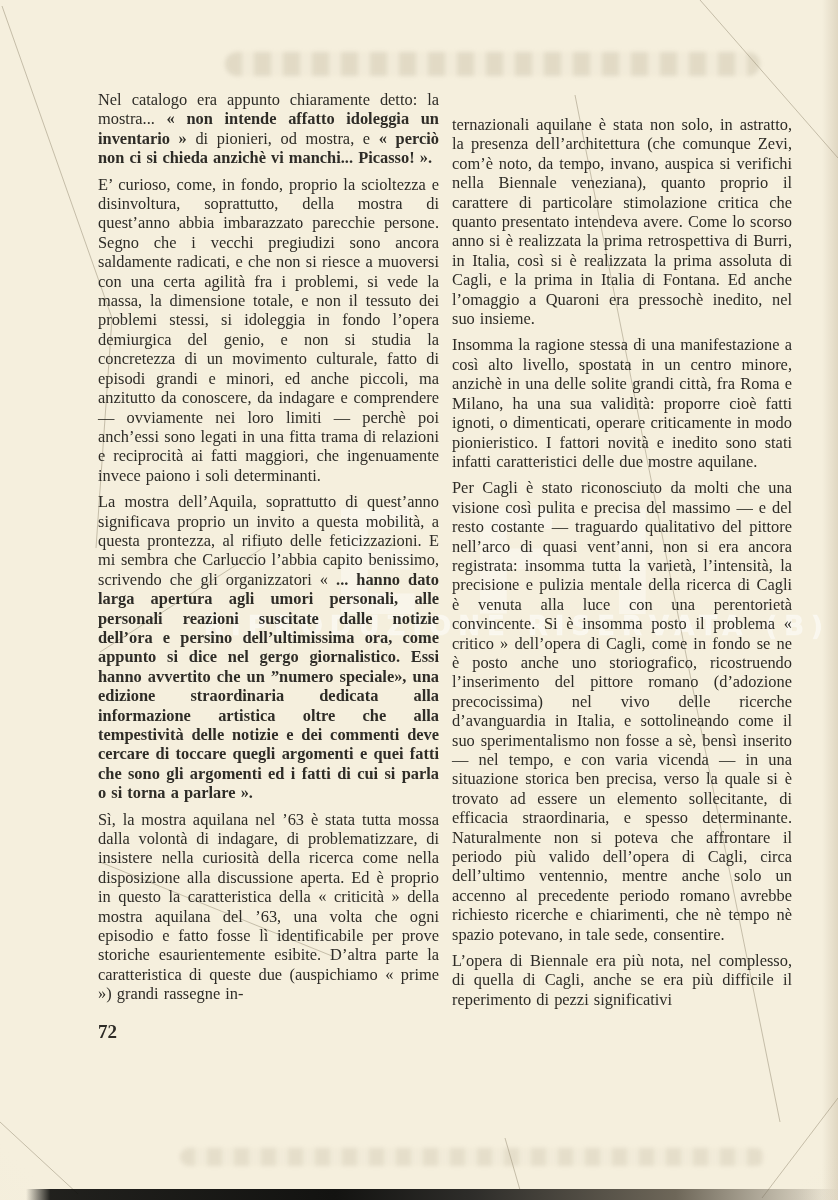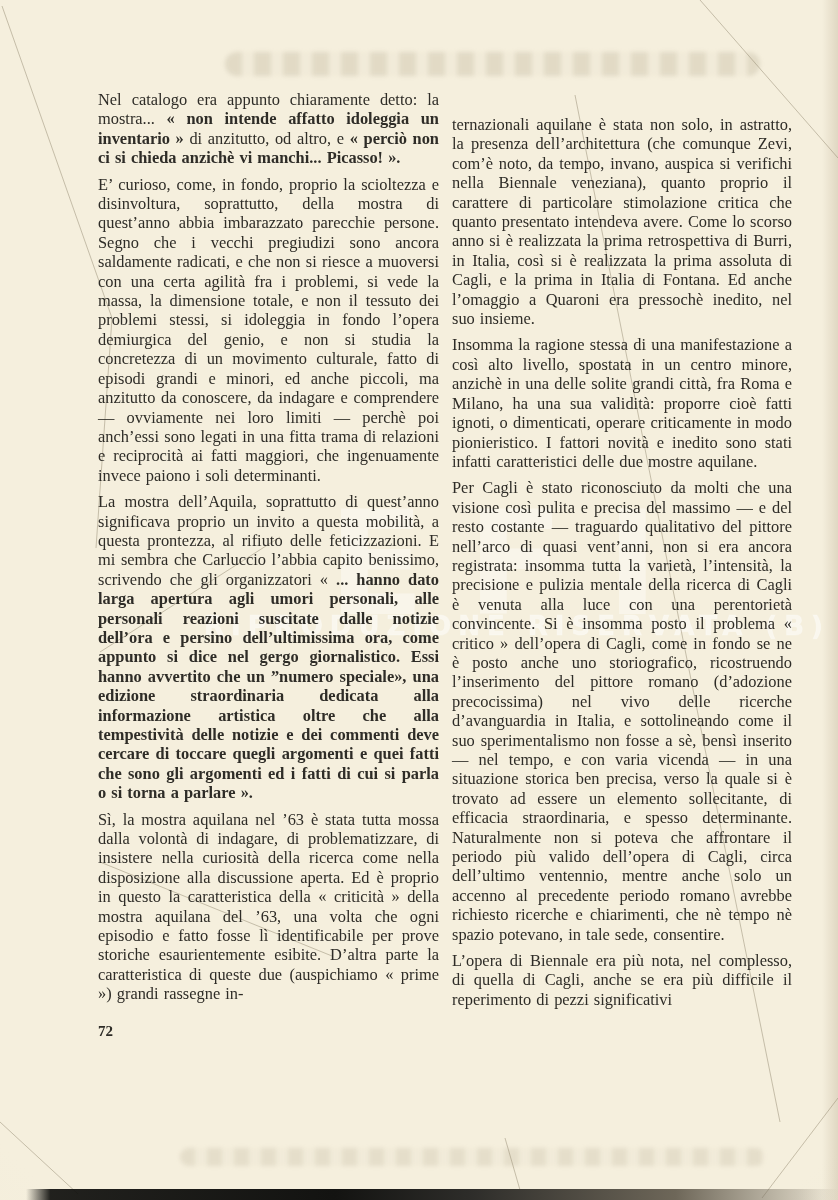--- a/index.html
+++ b/index.html
@@ -16,21 +16,21 @@
   }
   .col{
     position:absolute;top:90px;width:341px;
     font-size:16.4px;line-height:19.4px;color:#2e2c27;
     text-align:justify;hyphens:auto;-webkit-hyphens:auto;word-spacing:1px;
   }
   .col-left{left:98px;}
   .col-right{left:452px;width:340px;margin-top:25px;}
   .col p{margin:0 0 7px 0;}
   .b{font-weight:bold;}
-  .pagenum{margin-top:18px;font-size:15px;font-weight:bold;text-align:left;color:#2e2c27;}
+  .pagenum{margin-top:18px;font-size:19px;font-weight:bold;text-align:left;color:#2e2c27;}
   .watermark-big{
     position:absolute;left:328px;top:484px;
     font-family:"DejaVu Sans","Liberation Sans",sans-serif;
     font-weight:900;font-size:142px;line-height:160px;letter-spacing:42px;
     color:rgba(255,255,255,0.38);transform:scaleY(1.02);
     pointer-events:none;white-space:nowrap;
   }
   .watermark-line{
     position:absolute;left:168px;top:611px;
     font-family:"DejaVu Sans","Liberation Sans",sans-serif;
@@ -78,21 +78,21 @@
       <line x1="668" y1="565" x2="780" y2="1122"></line>
       <line x1="280" y1="537" x2="100" y2="652"></line>
       <line x1="100" y1="862" x2="332" y2="956"></line>
       <line x1="0" y1="1122" x2="78" y2="1194"></line>
       <line x1="838" y1="1098" x2="762" y2="1198"></line>
       <line x1="505" y1="1138" x2="520" y2="1190"></line>
     </g>
   </svg>
 
   <div class="col col-left">
-    <p><span>Nel catalogo era appunto chiaramente detto: la mostra... </span><span class="b">« non intende affatto idoleggia un inventario »</span><span> di anzitutto, od altro, e </span><span class="b">« perciò non ci si chieda anzichè vi manchi... Picasso! ».</span></p>
+    <p><span>Nel catalogo era appunto chiaramente detto: la mostra... </span><span class="b">« non intende affatto idoleggia un inventario »</span><span> di pionieri, od mostra, e </span><span class="b">« perciò non ci si chieda anzichè vi manchi... Picasso! ».</span></p>
     <p><span>E’ curioso, come, in fondo, proprio la scioltezza e disinvoltura, soprattutto, della mostra di quest’anno abbia imbarazzato parecchie persone. Segno che i vecchi pregiudizi sono ancora saldamente radicati, e che non si riesce a muoversi con una certa agilità fra i problemi, si vede la massa, la dimensione totale, e non il tessuto dei problemi stessi, si idoleggia in fondo l’opera demiurgica del genio, e non si studia la concretezza di un movimento culturale, fatto di episodi grandi e minori, ed anche piccoli, ma anzitutto da conoscere, da indagare e comprendere — ovviamente nei loro limiti — perchè poi anch’essi sono legati in una fitta trama di relazioni e reciprocità ai fatti maggiori, che ingenuamente invece paiono i soli determinanti.</span></p>
     <p><span>La mostra dell’Aquila, soprattutto di quest’anno significava proprio un invito a questa mobilità, a questa prontezza, al rifiuto delle feticizzazioni. E mi sembra che Carluccio l’abbia capito benissimo, scrivendo che gli organizzatori « </span><span class="b">... hanno dato larga apertura agli umori personali, alle personali reazioni suscitate dalle notizie dell’ora e persino dell’ultimissima ora, come appunto si dice nel gergo giornalistico. Essi hanno avvertito che un ”numero speciale», una edizione straordinaria dedicata alla informazione artistica oltre che alla tempestività delle notizie e dei commenti deve cercare di toccare quegli argomenti e quei fatti che sono gli argomenti ed i fatti di cui si parla o si torna a parlare ».</span></p>
     <p><span>Sì, la mostra aquilana nel ’63 è stata tutta mossa dalla volontà di indagare, di problematizzare, di insistere nella curiosità della ricerca come nella disposizione alla discussione aperta. Ed è proprio in questo la caratteristica della « criticità » della mostra aquilana del ’63, una volta che ogni episodio e fatto fosse lì identificabile per prove storiche esaurientemente esibite. D’altra parte la caratteristica di queste due (auspichiamo « prime ») grandi rassegne in-</span></p>
     <div class="pagenum">72</div>
   </div>
 
   <div class="col col-right">
     <p><span>ternazionali aquilane è stata non solo, in astratto, la presenza dell’architettura (che comunque Zevi, com’è noto, da tempo, invano, auspica si verifichi nella Biennale veneziana), quanto proprio il carattere di particolare stimolazione critica che quanto presentato intendeva avere. Come lo scorso anno si è realizzata la prima retrospettiva di Burri, in Italia, così si è realizzata la prima assoluta di Cagli, e la prima in Italia di Fontana. Ed anche l’omaggio a Quaroni era pressochè inedito, nel suo insieme.</span></p>
     <p><span>Insomma la ragione stessa di una manifestazione a così alto livello, spostata in un centro minore, anzichè in una delle solite grandi città, fra Roma e Milano, ha una sua validità: proporre cioè fatti ignoti, o dimenticati, operare criticamente in modo pionieristico. I fattori novità e inedito sono stati infatti caratteristici delle due mostre aquilane.</span></p>
     <p><span>Per Cagli è stato riconosciuto da molti che una visione così pulita e precisa del massimo — e del resto costante — traguardo qualitativo del pittore nell’arco di quasi vent’anni, non si era ancora registrata: insomma tutta la varietà, l’intensità, la precisione e pulizia mentale della ricerca di Cagli è venuta alla luce con una perentorietà convincente. Si è insomma posto il problema « critico » dell’opera di Cagli, come in fondo se ne è posto anche uno storiografico, ricostruendo l’inserimento del pittore romano (d’adozione precocissima) nel vivo delle ricerche d’avanguardia in Italia, e sottolineando come il suo sperimentalismo non fosse a sè, bensì inserito — nel tempo, e con varia vicenda — in una situazione storica ben precisa, verso la quale si è trovato ad essere un elemento sollecitante, di efficacia straordinaria, e spesso determinante. Naturalmente non si poteva che affrontare il periodo più valido dell’opera di Cagli, circa dell’ultimo ventennio, mentre anche solo un accenno al precedente periodo romano avrebbe richiesto ricerche e chiarimenti, che nè tempo nè spazio potevano, in tale sede, consentire.</span></p>

